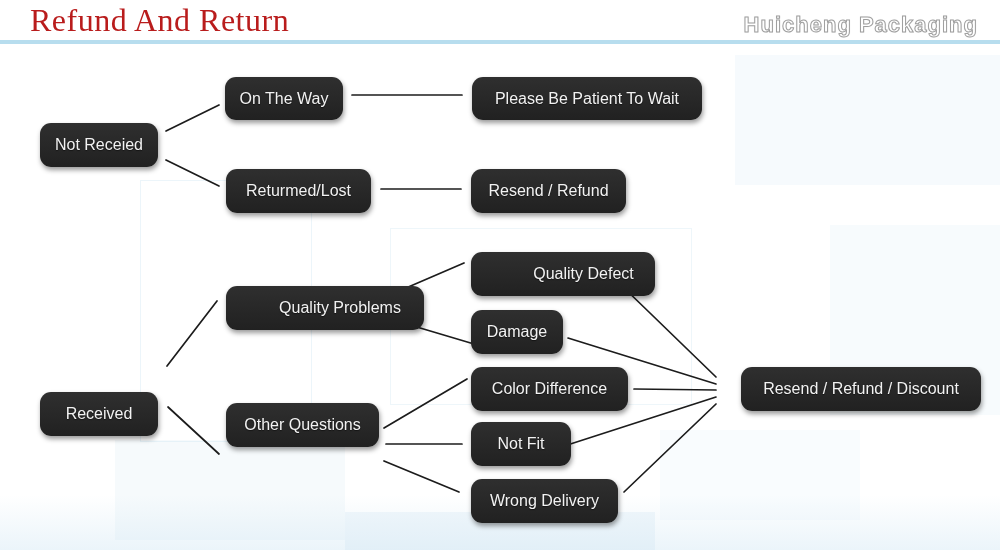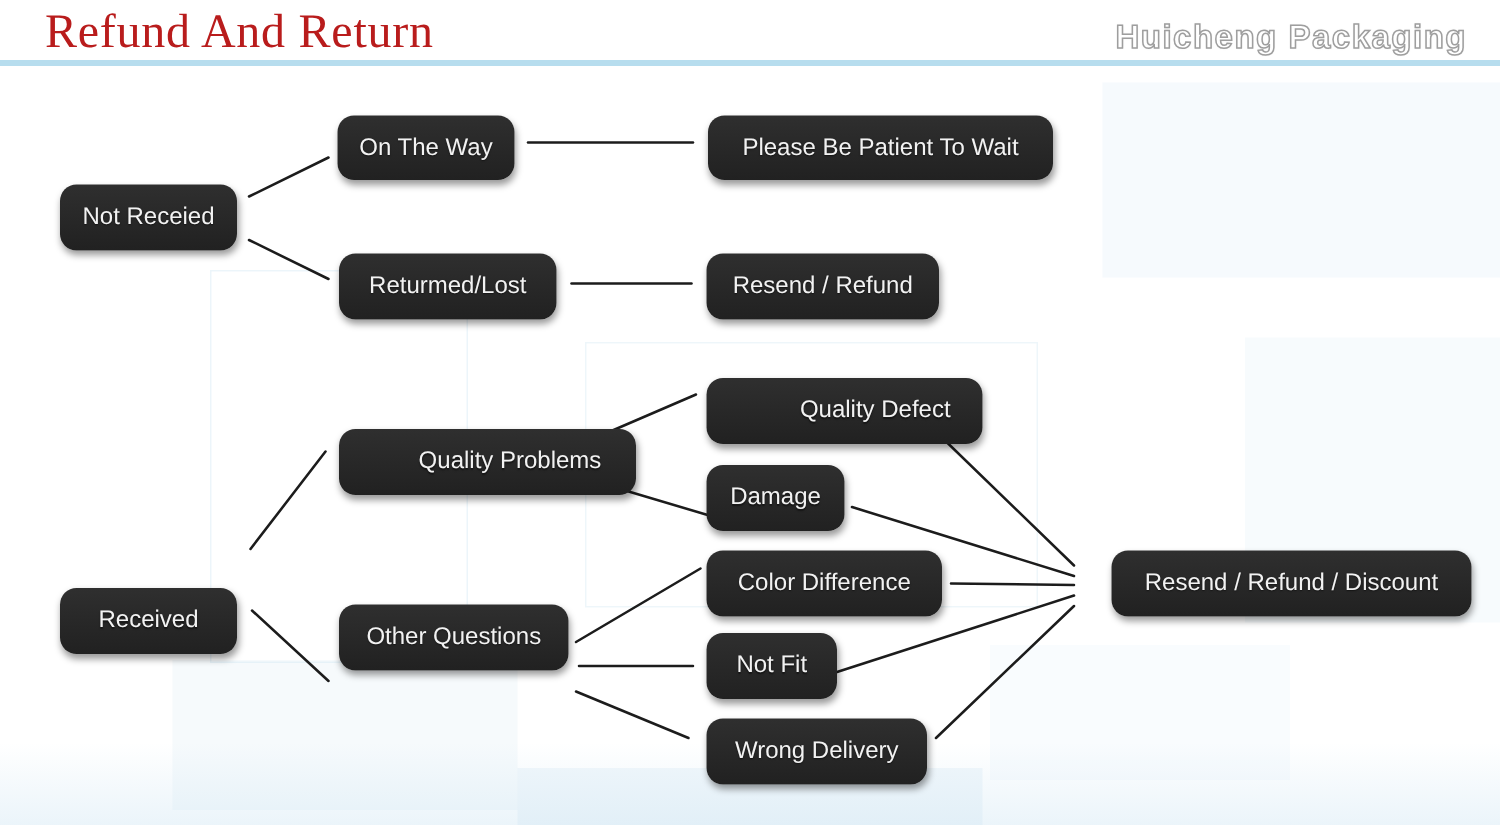--- a/index.html
+++ b/index.html
@@ -123,21 +123,21 @@
       </div>
       <div class="node" style="left: 40px; top: 368px; width: 118px; height: 44px; margin-top: 24px;">
         <span class="node-label">Received</span>
       </div>
       <div class="node" style="left: 226px; top: 403px; width: 153px; height: 44px;">
         <span class="node-label">Other Questions</span>
       </div>
       <div class="node" style="left: 471px; top: 367px; width: 157px; height: 44px;">
         <span class="node-label">Color Difference</span>
       </div>
-      <div class="node" style="left: 471px; top: 422px; width: 87px; height: 44px;">
+      <div class="node" style="left: 471px; top: 422px; width: 100px; height: 44px;">
         <span class="node-label">Not Fit</span>
       </div>
       <div class="node" style="left: 471px; top: 479px; width: 147px; height: 44px;">
         <span class="node-label">Wrong Delivery</span>
       </div>
       <div class="node" style="left: 702px; top: 367px; width: 240px; height: 44px; margin-left: 39px;">
         <span class="node-label">Resend / Refund / Discount</span>
       </div>
     </div>
 </div>

